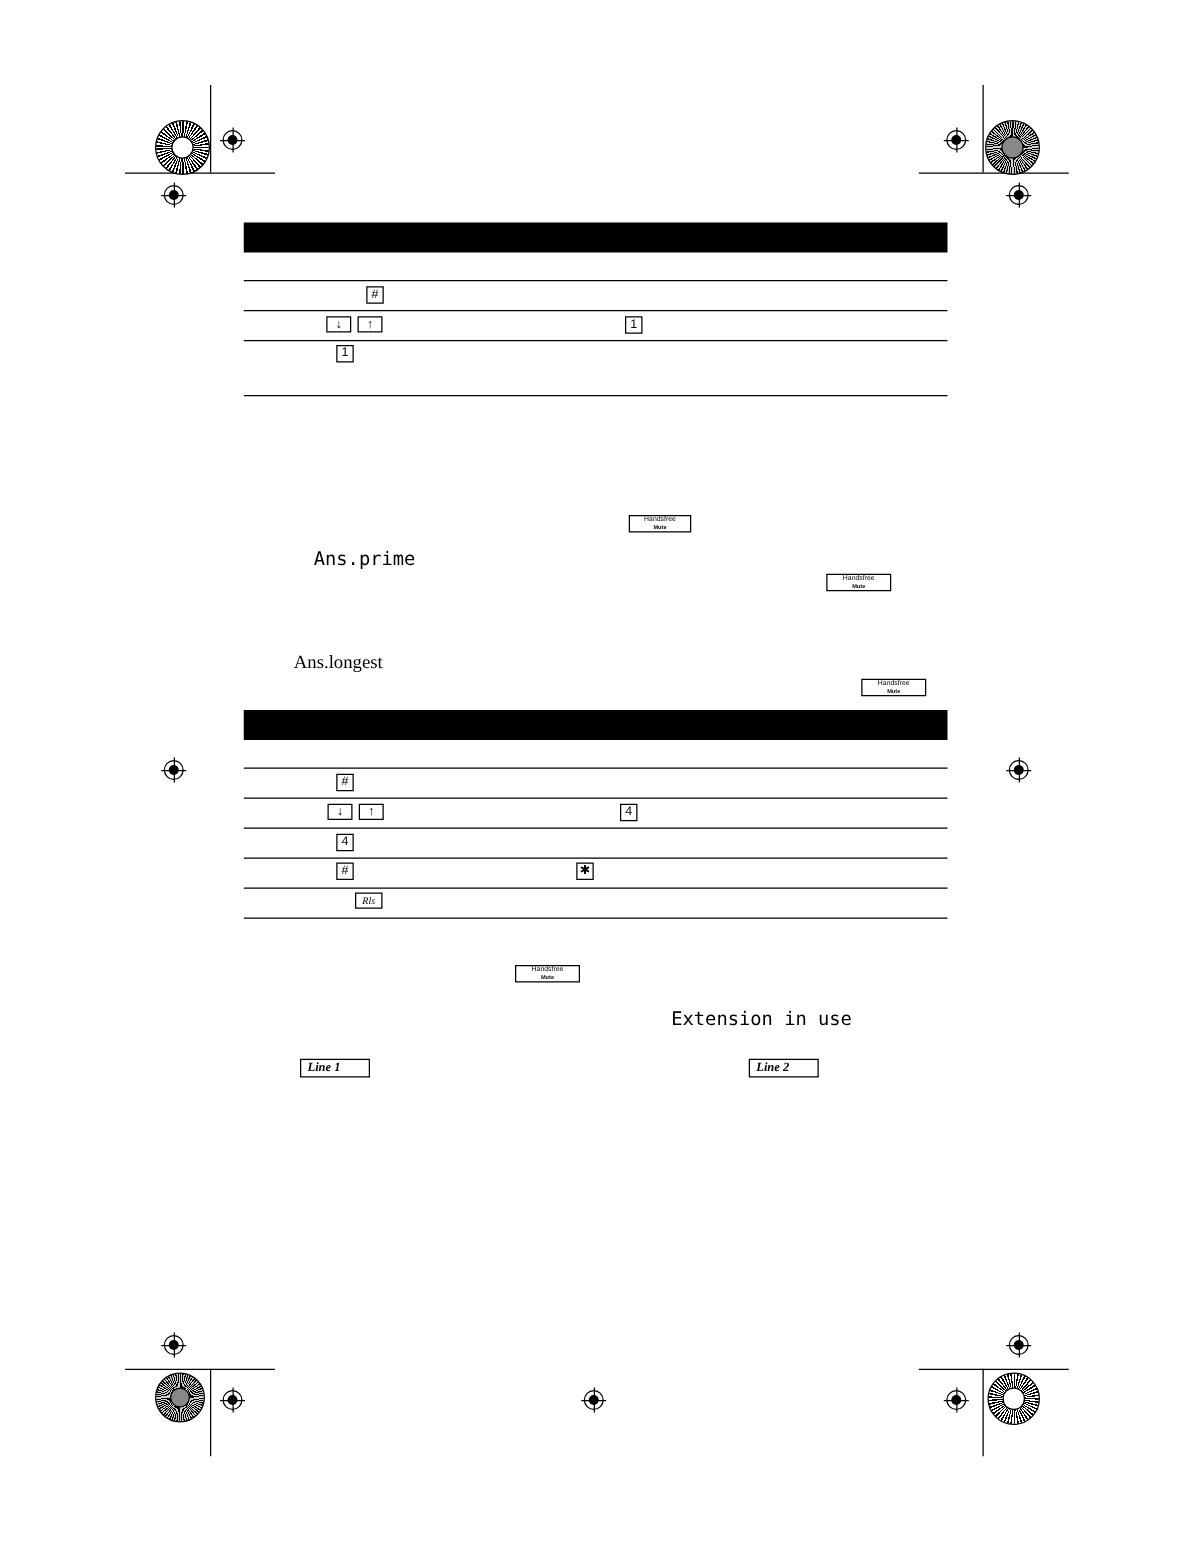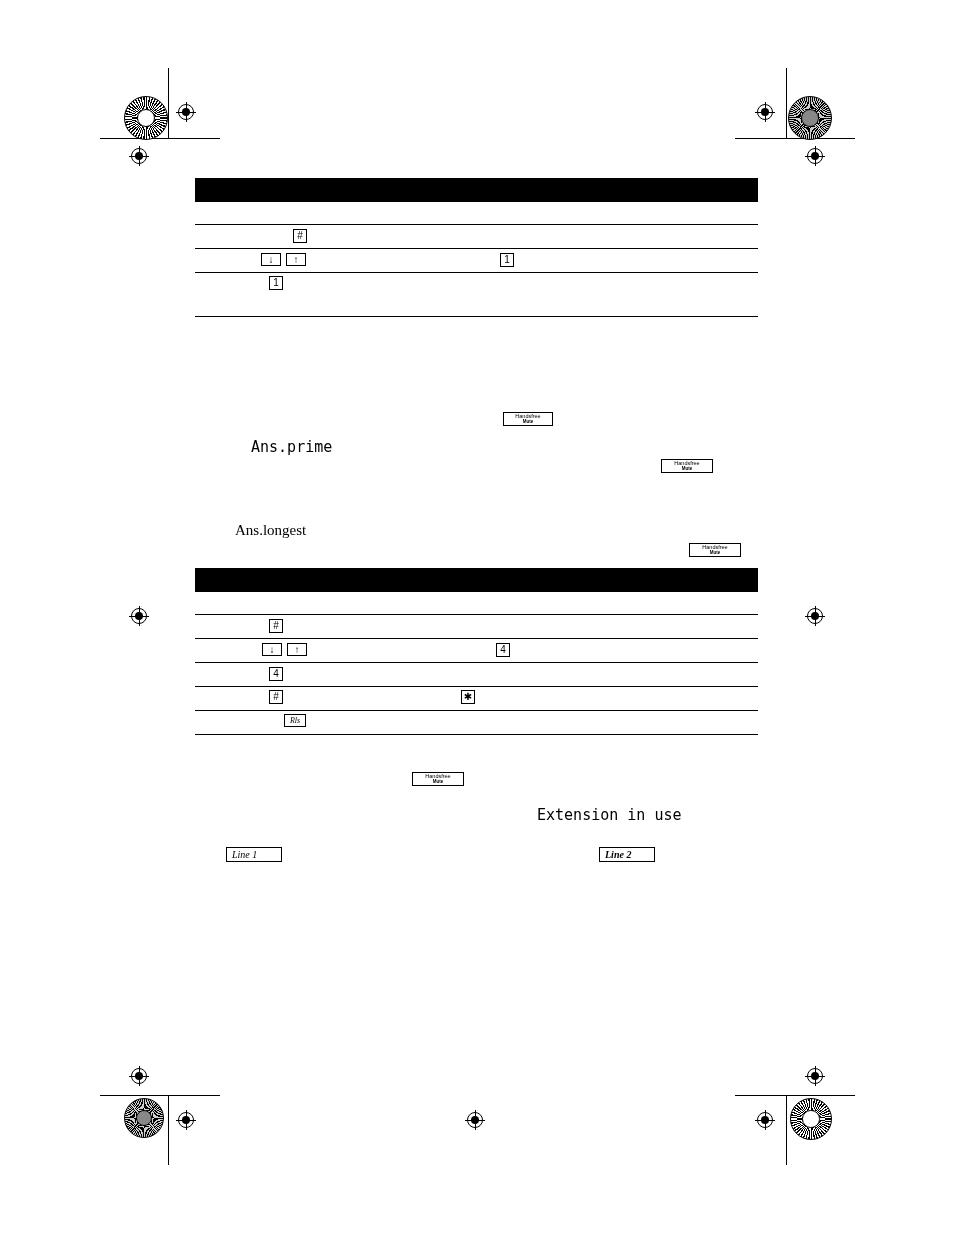--- a/index.html
+++ b/index.html
@@ -291,16 +291,16 @@
 
   <div class="key rls" style="left:284px; top:714px;">Rls</div>
 
   <div class="key handsfree" style="left:412px; top:772px; width:52px; height:14px;">
     <span class="hf-top">Handsfree</span>
     <span class="hf-bot">Mute</span>
   </div>
 
   <div class="lcd" style="left:537px; top:806px;">Extension in use</div>
 
-  <div class="key line" style="left:226px; top:847px;">Line 1</div>
+  <div class="key line" style="left:240px; top:847px;font-weight:bold;">Line 1</div>
   <div class="key line" style="left:599px; top:847px;font-weight:bold;">Line 2</div>
 
 </div>
 
 </body></html>

